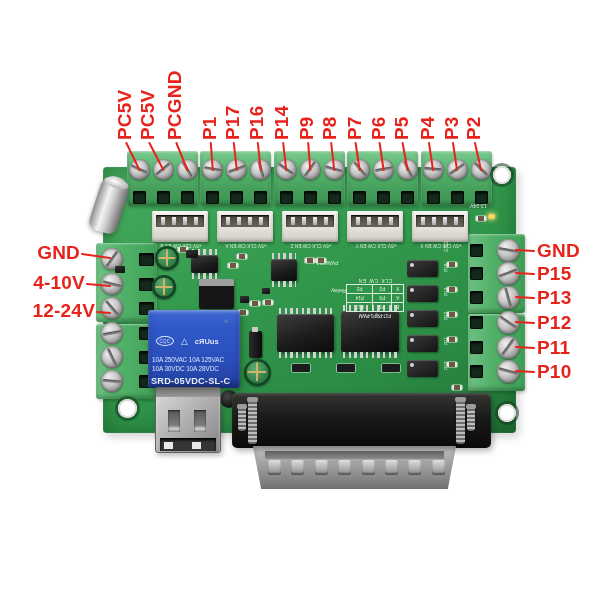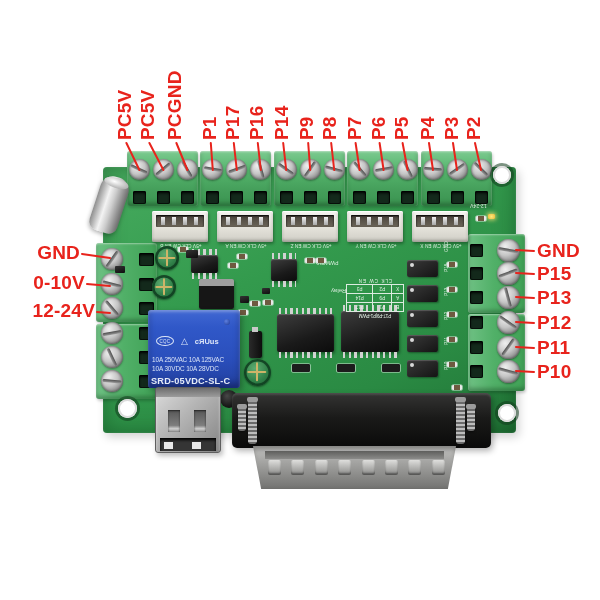--- a/index.html
+++ b/index.html
@@ -373,21 +373,21 @@
     <div class="whole" style="left: 139px; top: 327px; width: 15px; height: 13px;"></div>
     <div class="screw" style="left: 101px; top: 346px; width: 22px; height: 22px;">
       <div class="slot" style="--a: 65deg;"></div>
     </div>
     <div class="whole" style="left: 139px; top: 351px; width: 15px; height: 13px;"></div>
     <div class="screw" style="left: 101px; top: 370px; width: 22px; height: 22px;">
       <div class="slot" style="--a: 5deg;"></div>
     </div>
     <div class="whole" style="left: 139px; top: 375px; width: 15px; height: 13px;"></div>
     <div class="hlabel right-edge" style="left: 0px; top: 242px; width: 80px;">GND</div>
-    <div class="hlabel right-edge" style="left: 0px; top: 272px; width: 85px;">0-10V</div>
+    <div class="hlabel right-edge" style="left: 0px; top: 272px; width: 85px;">4-10V</div>
     <div class="hlabel right-edge" style="left: 0px; top: 300px; width: 95px;">12-24V</div>
     <div class="tblock sideblock" style="left: 468px; top: 234px; width: 57px; height: 79px;"></div>
     <div class="tblock sideblock" style="left: 468px; top: 314px; width: 57px; height: 77px;"></div>
     <div class="screw" style="left: 496.5px; top: 238.5px; width: 23px; height: 23px;">
       <div class="slot" style="--a: 10deg;"></div>
     </div>
     <div class="whole" style="left: 470px; top: 244px; width: 13px; height: 13px;"></div>
     <div class="screw" style="left: 496.5px; top: 261.5px; width: 23px; height: 23px;">
       <div class="slot" style="--a: -20deg;"></div>
     </div>

